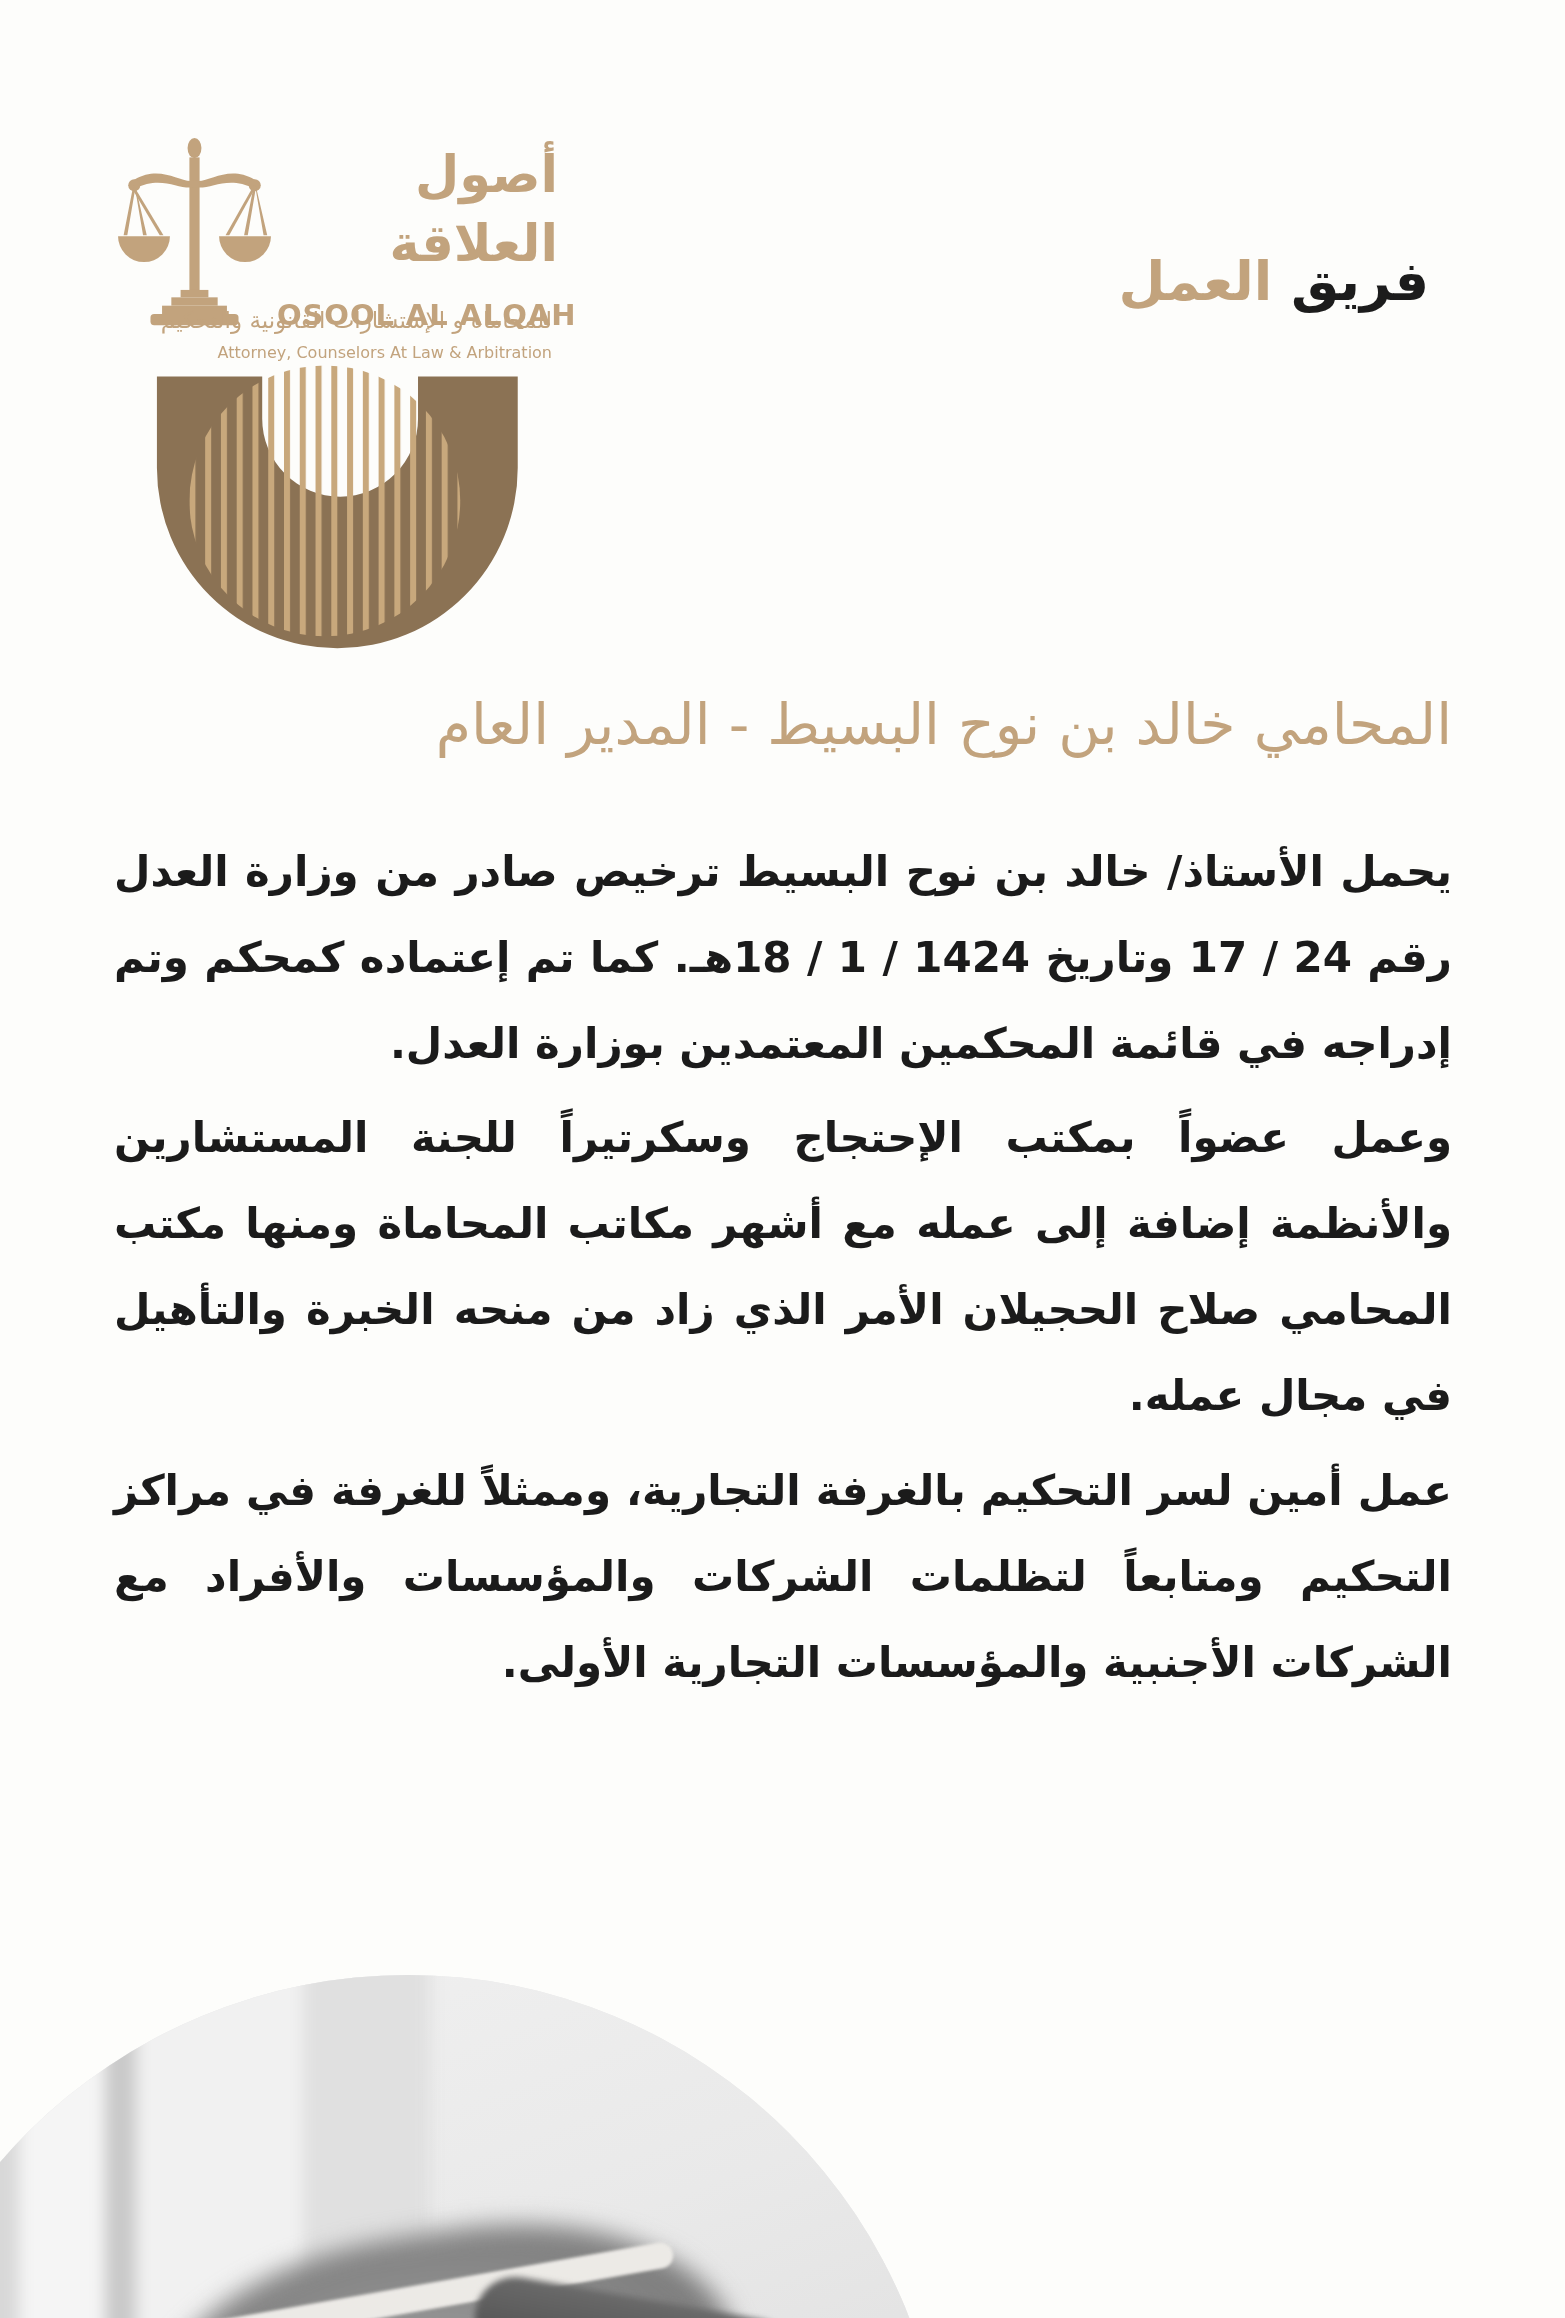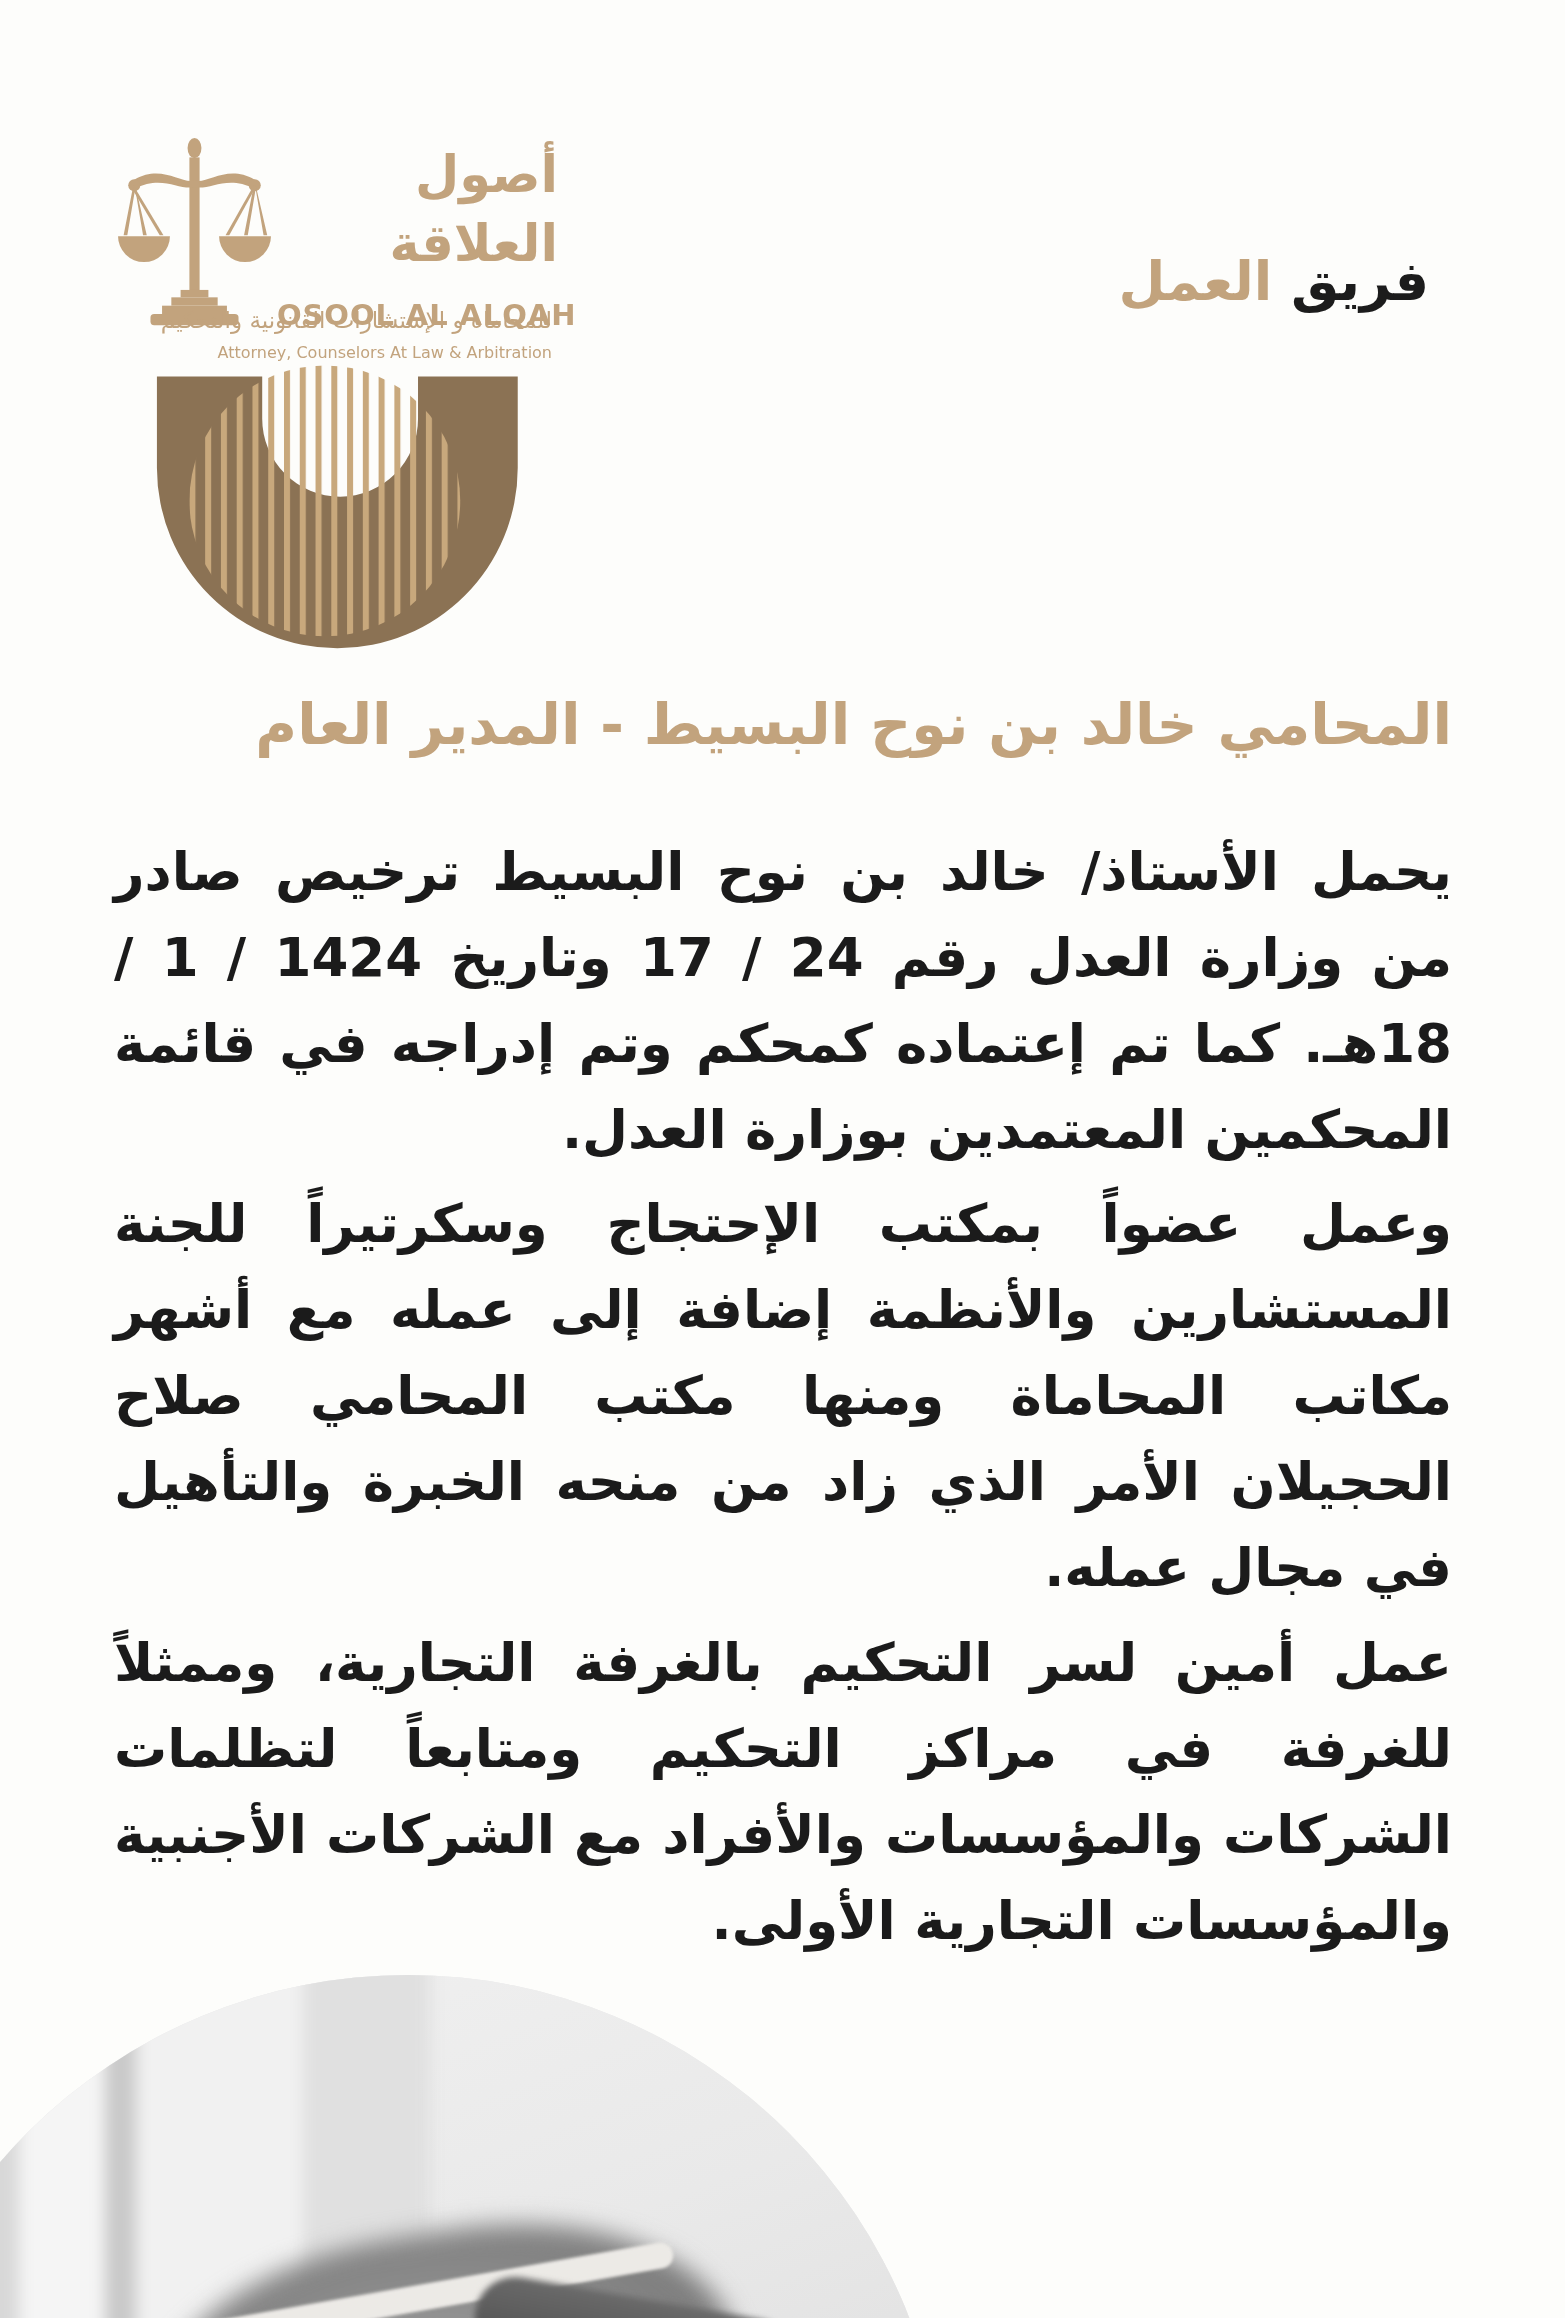--- a/index.html
+++ b/index.html
@@ -25,28 +25,28 @@
     font-size:54px;font-weight:bold;line-height:1.2;
     color:#1c1c1c;
   }
   .page-title .gold{color:#c2a37d;}
   
   .decor-layer{position:absolute;left:0;top:0;width:1566px;height:2783px;z-index:3;pointer-events:none;}
   
   .profile-heading{
     position:absolute;right:114px;top:685px;
     direction:rtl;white-space:nowrap;
-    font-size:57px;font-weight:bold;color:#c2a37d;line-height:1.4;
+    font-size:57px;font-weight:normal;color:#c2a37d;line-height:1.4;
     z-index:4;
   }
   
   .profile-body{
     position:absolute;left:114px;right:114px;top:829px;
     direction:rtl;
-    font-size:53px;font-weight:bold;color:#1b1b1b;
+    font-size:42px;font-weight:bold;color:#1b1b1b;
     line-height:86px;
     text-align:justify;
     z-index:4;
   }
   .profile-body p{margin:0 0 8.3px 0;}
   
   .photo-circle{
     position:absolute;left:-130px;top:1975px;width:1076px;height:1076px;
     border-radius:50%;overflow:hidden;background:#e9e9e9;z-index:1;
   }

